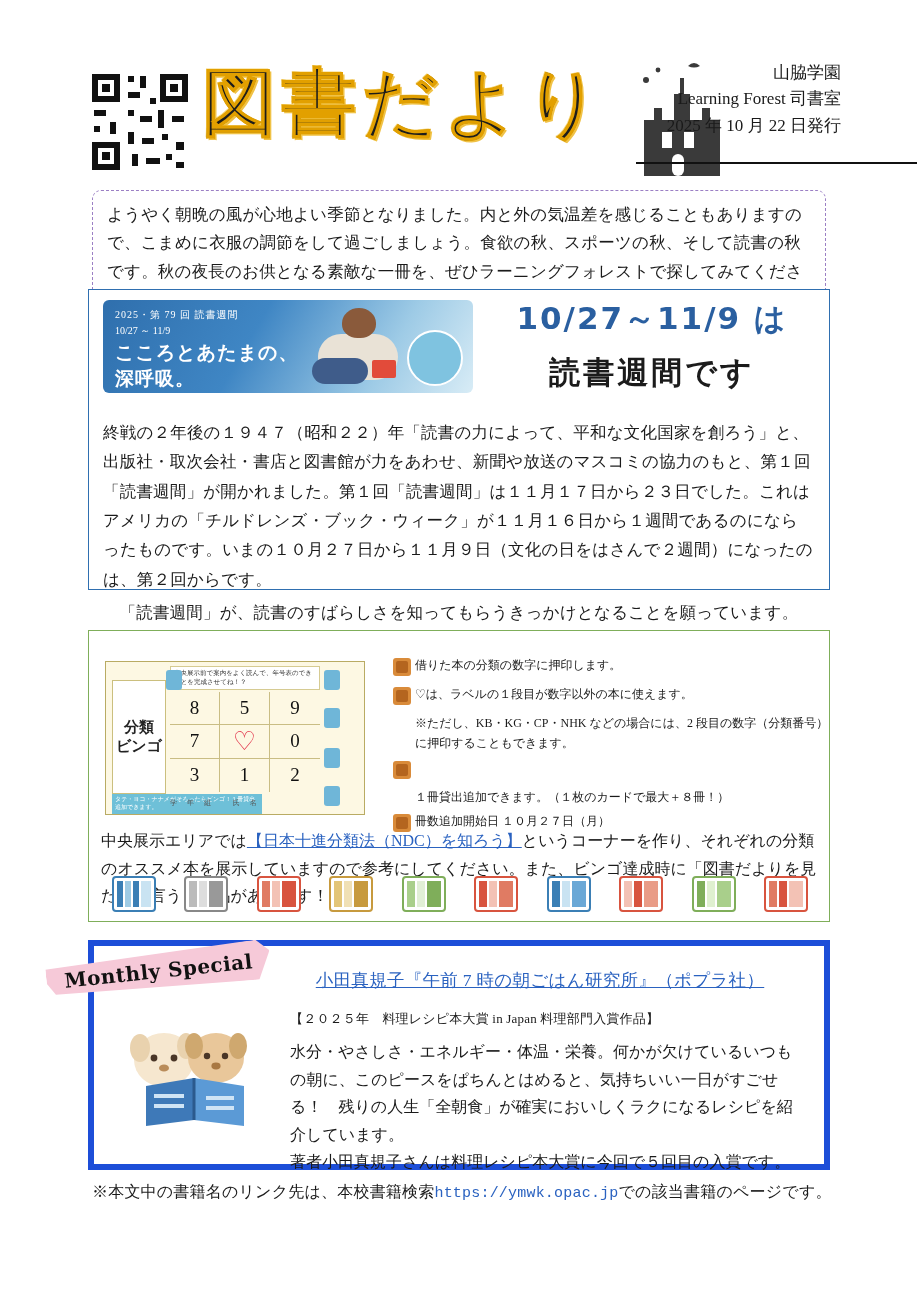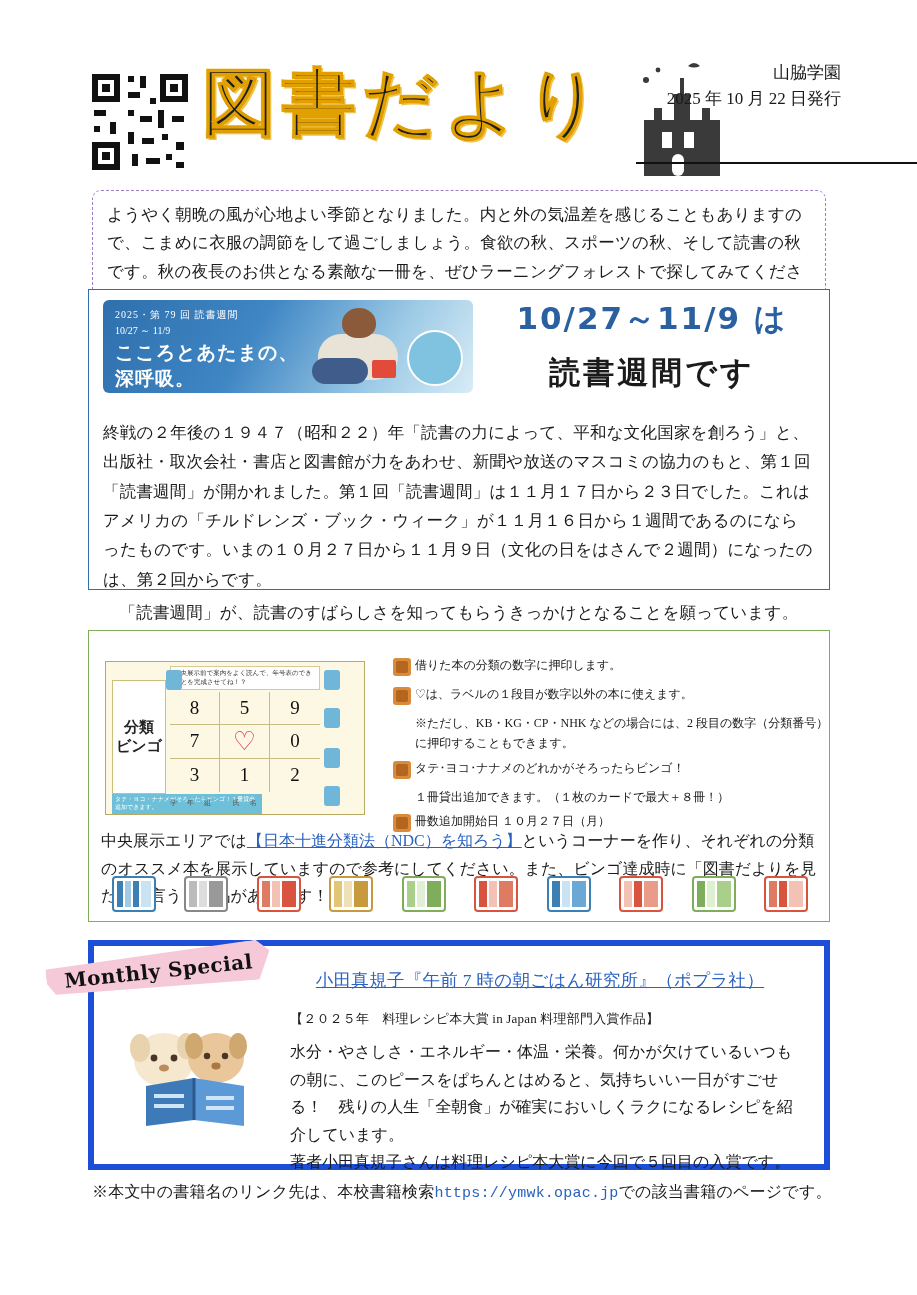--- a/index.html
+++ b/index.html
@@ -181,20 +181,21 @@
       <rect x="30" y="74" width="10" height="16" fill="#fff"></rect>
       <rect x="52" y="74" width="10" height="16" fill="#fff"></rect>
       <rect x="40" y="96" width="12" height="22" rx="6" fill="#fff"></rect>
       <circle cx="14" cy="22" r="3" fill="#3a3a3a"></circle>
       <circle cx="26" cy="12" r="2.4" fill="#3a3a3a"></circle>
       <path d="M56 8 q6 -6 12 0 q-6 3 -12 0Z" fill="#3a3a3a"></path>
     </svg>
 
     <div class="meta">
       <div>山脇学園</div>
+      <div class="m-en">Learning Forest 司書室</div>
       <div>2025 年 10 月 22 日発行</div>
     </div>
     <div class="hdr-rule"></div>
   </div>
 
   <div class="intro">
     <span>ようやく朝晩の風が心地よい季節となりました。内と外の気温差を感じることもありますので、こまめに衣服の調節をして過ごしましょう。食欲の秋、スポーツの秋、そして読書の秋です。秋の夜長のお供となる素敵な一冊を、ぜひラーニングフォレストで探してみてください。</span>
   </div>
 
   <div class="rw">
@@ -253,21 +254,20 @@
         <span class="bl-ic"><span class="stamp"></span></span>
         <span class="bl-tx">借りた本の分類の数字に押印します。</span>
       </div>
       <div class="bl-row">
         <span class="bl-ic"><span class="stamp"></span></span>
         <span class="bl-tx">♡は、ラベルの１段目が数字以外の本に使えます。</span>
       </div>
       <div class="bl-sub">※ただし、KB・KG・CP・NHK などの場合には、2 段目の数字（分類番号）に押印することもできます。</div>
       <div class="bl-row" style="margin-top:4px;">
         <span class="bl-ic"><span class="stamp"></span></span>
-        <span class="bl-tx">タテ･ヨコ･ナナメのどれかがそろったらビンゴ！</span>
       </div>
       <div class="bl-sub">１冊貸出追加できます。（１枚のカードで最大＋８冊！）</div>
       <div class="bl-row" style="margin-top:4px;">
         <span class="bl-ic"><span class="stamp"></span></span>
         <span class="bl-tx">冊数追加開始日  １０月２７日（月）</span>
       </div>
     </div>
 
     <div class="bingo-foot">
       <span>中央展示エリアでは</span><span class="lnk">【日本十進分類法（NDC）を知ろう】</span><span>というコーナーを作り、それぞれの分類のオススメ本を展示していますので参考にしてください。また、ビンゴ達成時に「図書だよりを見た」と言うと景品があります！</span>

